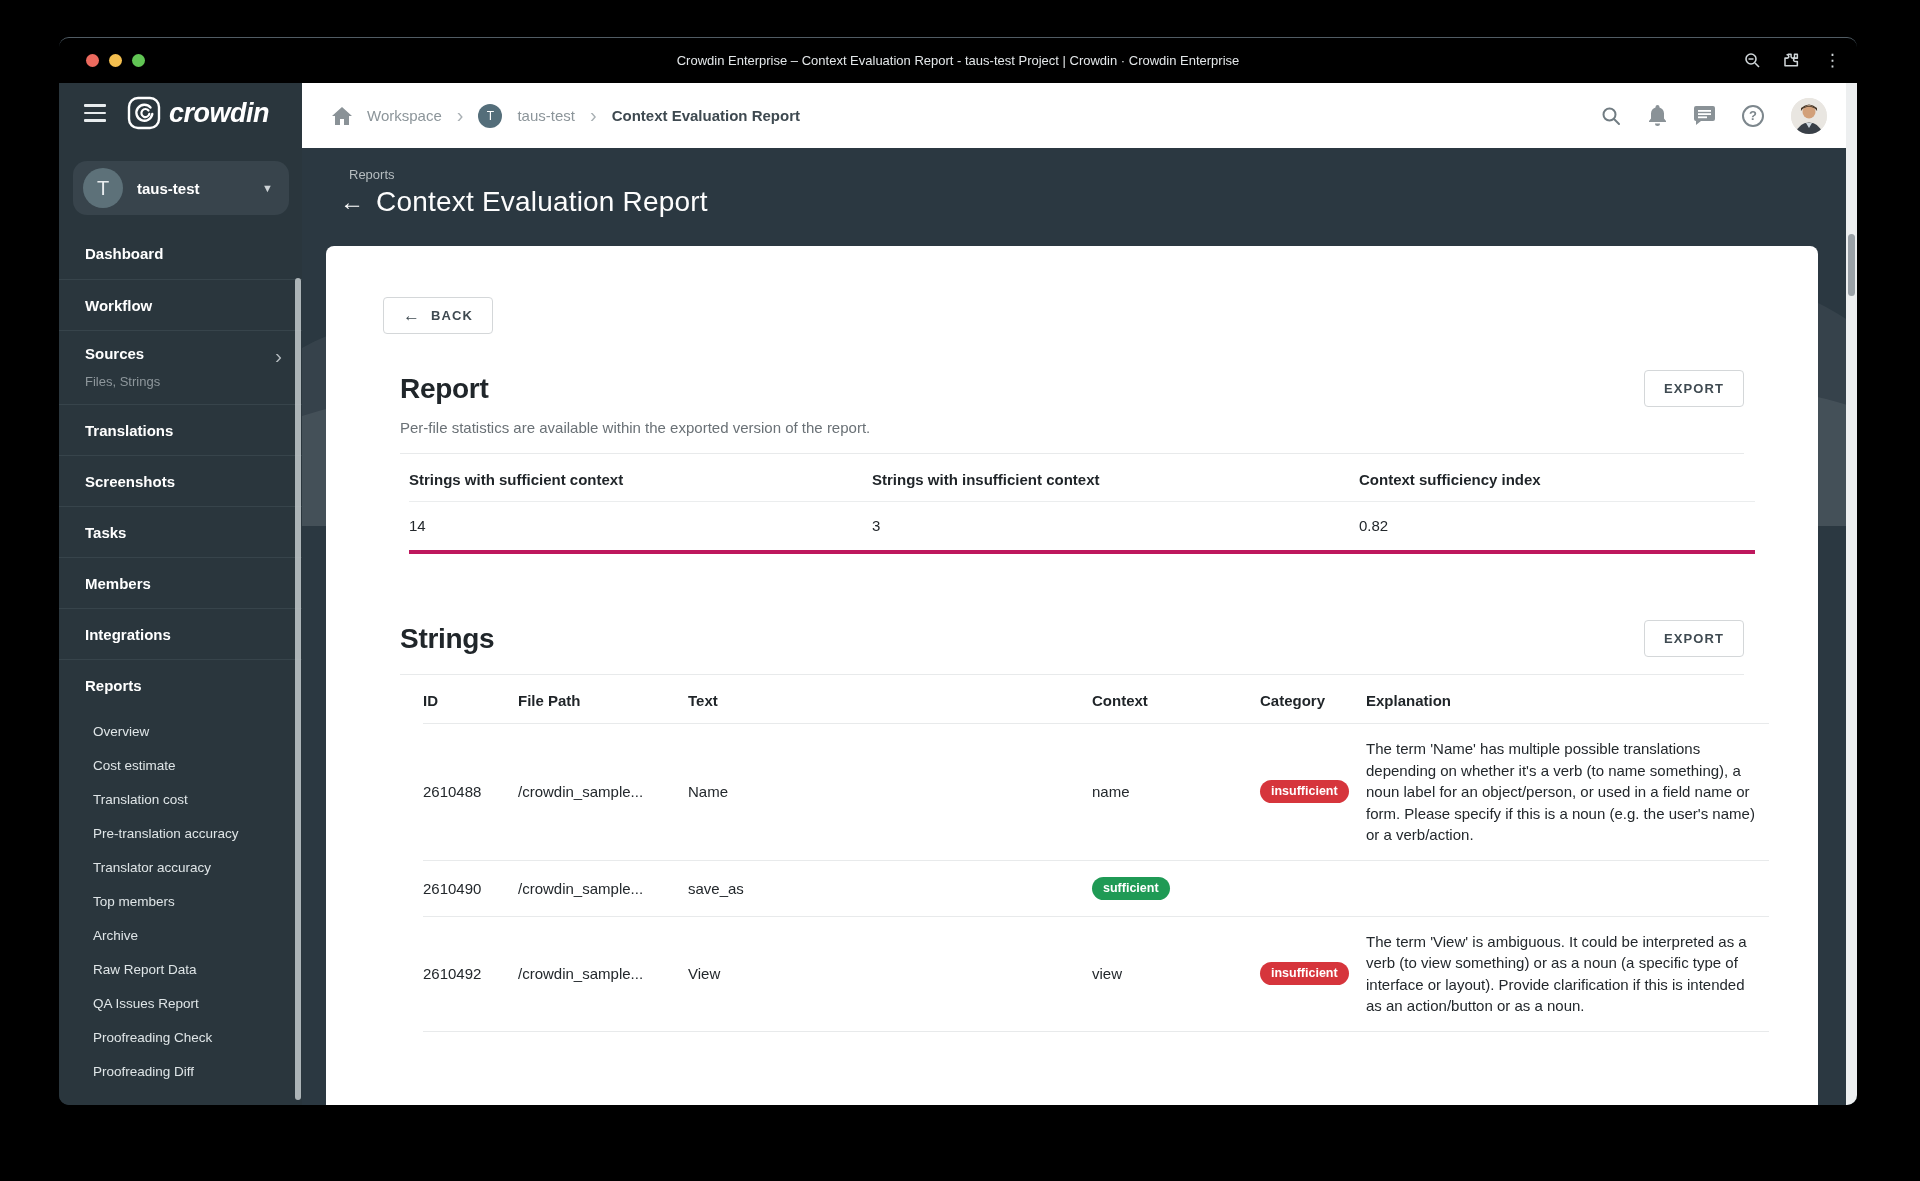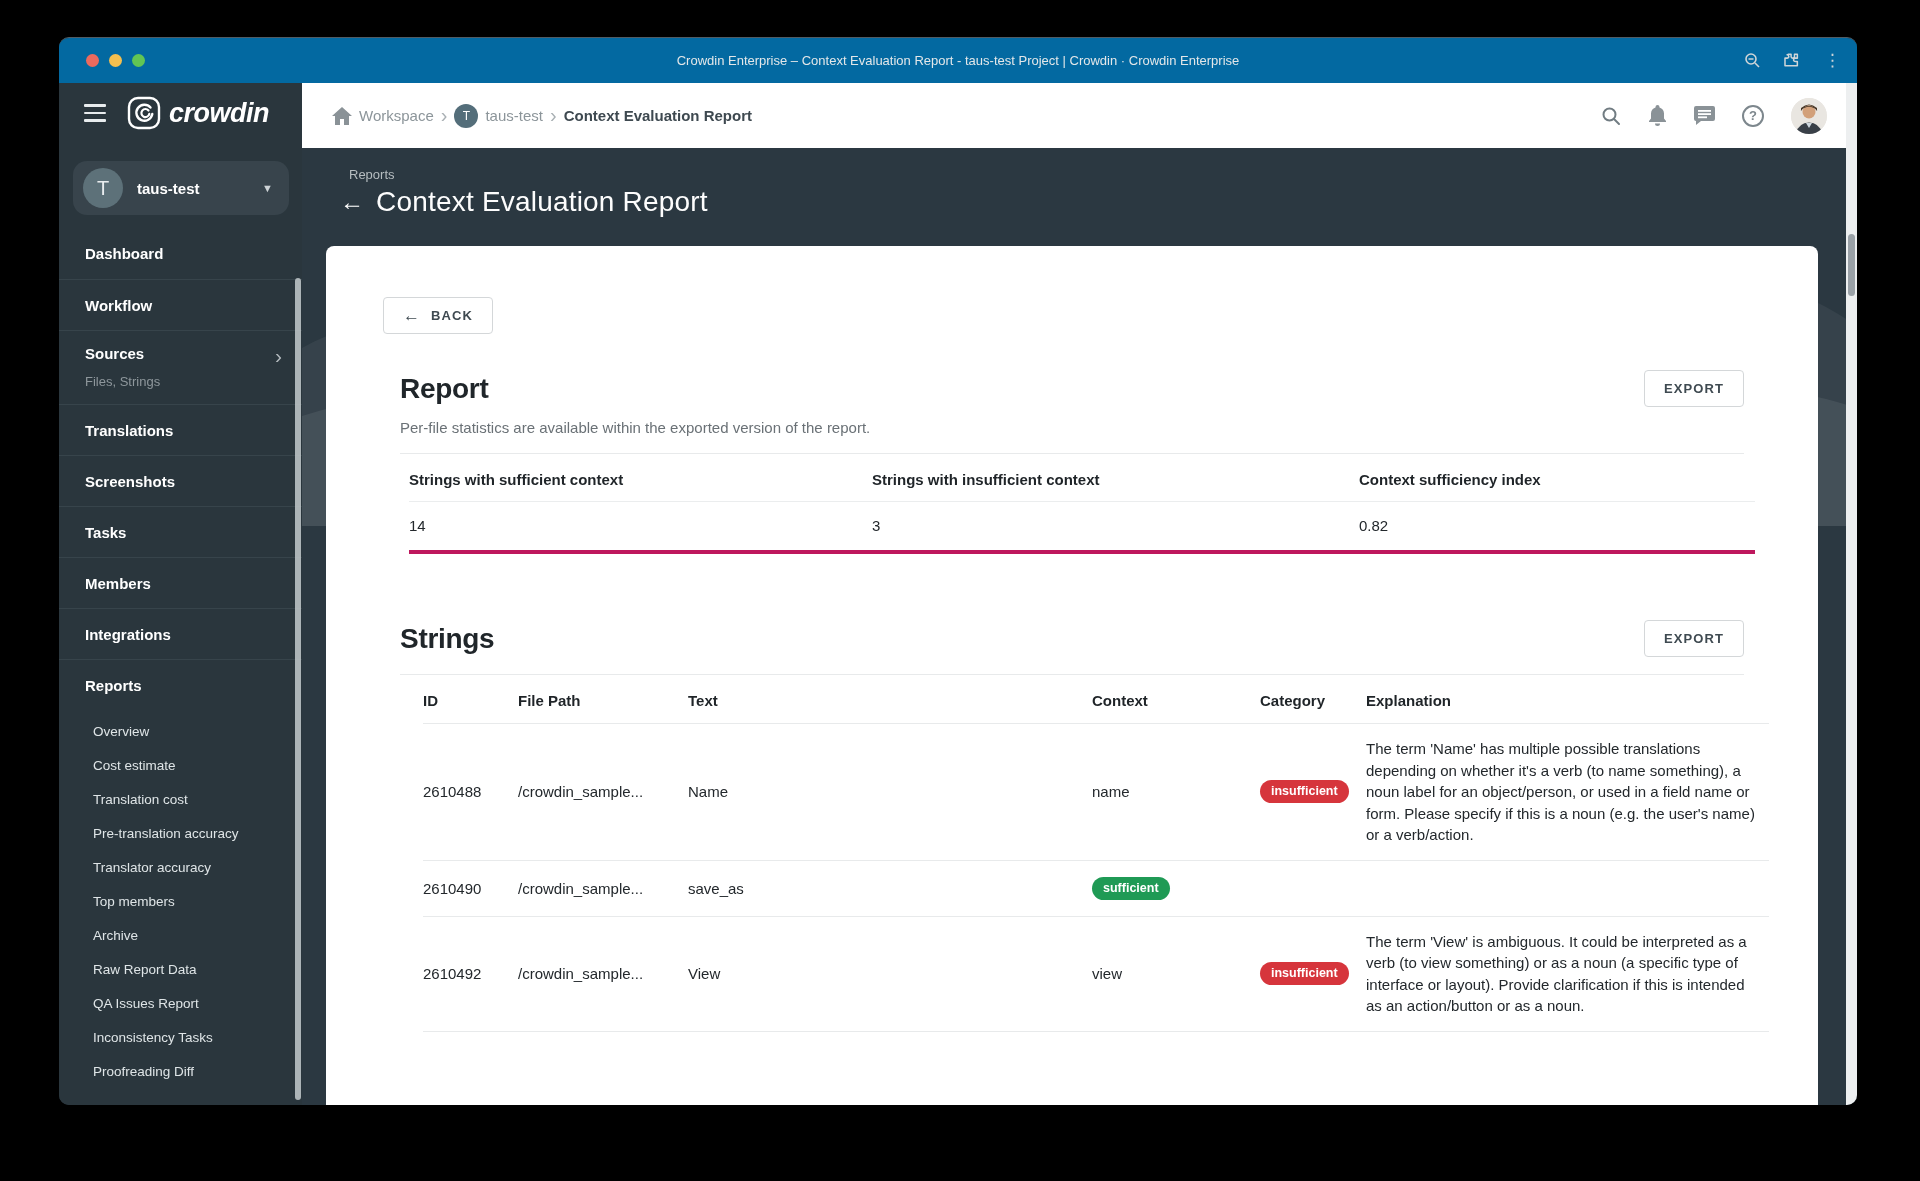--- a/index.html
+++ b/index.html
@@ -3,21 +3,21 @@
 <meta charset="utf-8">
 <style>
   * { margin:0; padding:0; box-sizing:border-box; }
   html,body { width:1920px; height:1181px; background:#000; font-family:"Liberation Sans", sans-serif; overflow:hidden; }
 
   
   .window { position:absolute; left:59px; top:37px; width:1798px; height:1068px;
             border-radius:10px; overflow:hidden; background:#2b3841; border-top:1px solid #515c64; }
 
   
-  .titlebar { position:relative; height:45px; background:#0369a1; display:flex; align-items:center; }
+  .titlebar { position:relative; height:45px; background:#000000; display:flex; align-items:center; }
   .traffic { position:absolute; left:27px; top:16px; display:flex; gap:10px; }
   .dot { width:13px; height:13px; border-radius:50%; }
   .dot.r { background:#ec6a5e; } .dot.y { background:#f4bf4f; } .dot.g { background:#61c554; }
   .tab-title { position:absolute; left:0; right:0; text-align:center; color:#e3e7e9; font-size:13px; }
   .tb-icons { position:absolute; right:16px; top:0; height:45px; display:flex; align-items:center; gap:22px; color:#cfd5d8; }
   .tb-icons svg { display:block; }
   .kebab { font-size:17px; color:#cfd5d8; line-height:1; }
 
   
   .sidebar { position:absolute; left:0; top:45px; width:243px; bottom:0; background:#2a363d; }
@@ -45,21 +45,21 @@
   .subnav { padding:4px 0 8px; }
   .subnav-item { height:34px; display:flex; align-items:center; padding-left:34px;
                  color:#dfe5e7; font-size:13.5px; cursor:pointer; }
   .side-scroll { position:absolute; right:1px; top:195px; width:6px; height:822px;
                  background:#c3cacd; border-radius:3px; opacity:.85; }
 
   
   .main { position:absolute; left:243px; top:45px; right:0; bottom:0; background:#2b3841; overflow:hidden; }
 
   .appbar { position:relative; z-index:3; height:65px; background:#fff; display:flex; align-items:center; padding:0 30px; }
-  .crumb { display:flex; align-items:center; gap:7px; }
+  .crumb { display:flex; align-items:center; gap:15px; }
   .crumb .txt { font-size:15px; color:#8c959a; }
   .crumb .sep { color:#a9b0b4; font-size:20px; line-height:1; padding-bottom:2px; }
   .crumb-avatar { width:24px; height:24px; border-radius:50%; background:#546e7a; color:#fff;
                   font-size:12px; display:flex; align-items:center; justify-content:center; }
   .crumb .current { font-size:15px; font-weight:600; color:#3e4950; }
   .appbar-right { margin-left:auto; display:flex; align-items:center; gap:27px; }
   .help-icon { width:22px; height:22px; border-radius:50%; border:2px solid #7d878d; color:#7d878d;
                font-size:13px; font-weight:700; display:flex; align-items:center; justify-content:center; }
   .avatar-img { width:36px; height:36px; border-radius:50%; overflow:hidden; background:#e9e6e1; }
 
@@ -196,21 +196,21 @@
       <div class="subnav">
         <div class="subnav-item">Overview</div>
         <div class="subnav-item">Cost estimate</div>
         <div class="subnav-item">Translation cost</div>
         <div class="subnav-item">Pre-translation accuracy</div>
         <div class="subnav-item">Translator accuracy</div>
         <div class="subnav-item">Top members</div>
         <div class="subnav-item">Archive</div>
         <div class="subnav-item">Raw Report Data</div>
         <div class="subnav-item">QA Issues Report</div>
-        <div class="subnav-item">Inconsistency Tasks</div>
+        <div class="subnav-item">Proofreading Check</div>
         <div class="subnav-item">Proofreading Diff</div>
       </div>
     </div>
     <div class="side-scroll"></div>
   </nav>
 
   <div class="main">
 
     <div class="appbar">
       <div class="crumb">

